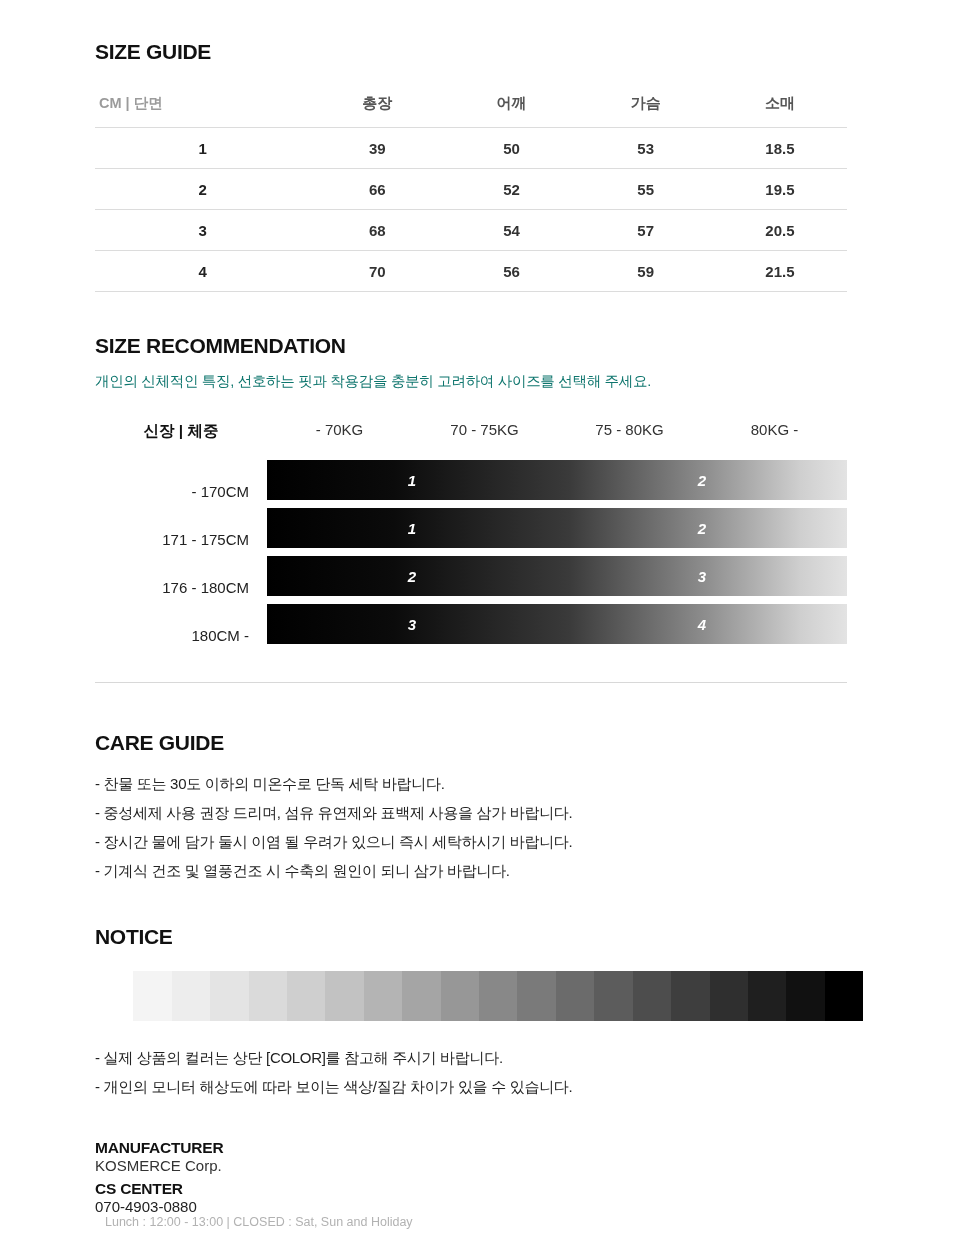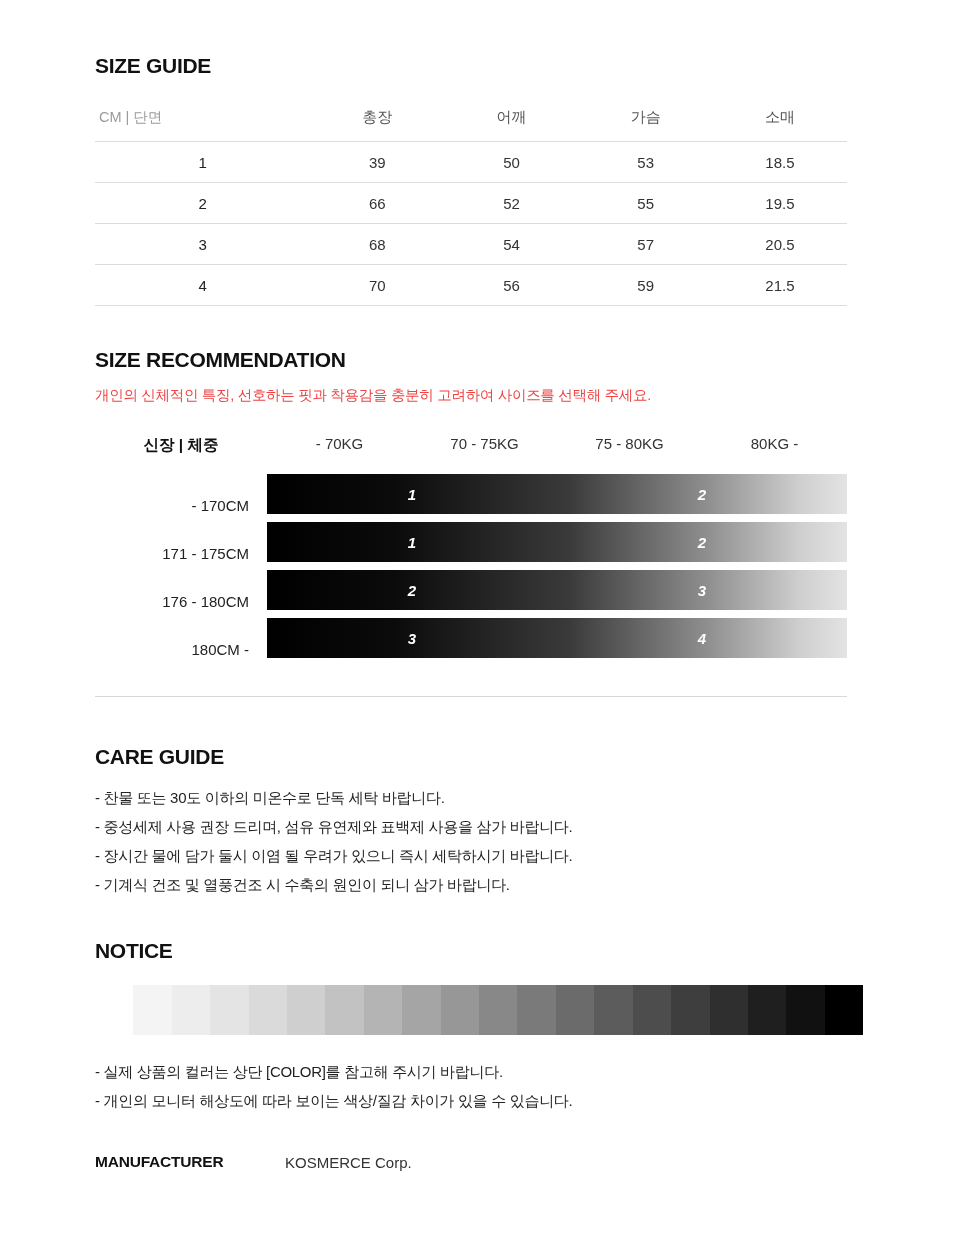--- a/index.html
+++ b/index.html
@@ -10,21 +10,21 @@
   }
   body {
     width: 960px;
     height: 1255px;
     font-family: "Liberation Sans", sans-serif;
     color: #1a1a1a;
     position: relative;
     overflow: hidden;
   }
   .page {
-    padding: 54px 95px 0 95px;
+    padding: 40px 95px 0 95px;
   }
 
   
   .section-title {
     font-size: 21px;
     font-weight: bold;
     letter-spacing: -0.3px;
     color: #111111;
     margin: 0;
   }
@@ -33,21 +33,21 @@
   #size-guide-title { margin-bottom: 18px; }
 
   table.size-table {
     width: 752px;
     border-collapse: collapse;
     table-layout: fixed;
   }
   table.size-table th,
   table.size-table td {
     font-size: 15px;
-    font-weight: normal;
+    font-weight: bold;
     text-align: center;
     padding: 12px 0 11px 0;
     color: #333333;
   }
   table.size-table thead th {
     color: #9b9b9b;
     font-size: 14.5px;
     padding-bottom: 14px;
   }
   table.size-table thead th.head-label {
@@ -68,21 +68,21 @@
     text-align: center;
     color: #222;
   }
   col.c-label { width: 215px; }
   col.c-val { width: 134px; }
 
   
   #size-reco-title { margin-top: 42px; margin-bottom: 14px; }
   .reco-sub {
     font-size: 14.5px;
-    color: #ef4444;
+    color: #0f766e;
     margin: 0 0 30px 0;
     letter-spacing: -0.3px;
   }
   .reco-grid {
     width: 752px;
   }
   .reco-head {
     display: flex;
     align-items: flex-start;
     margin-bottom: 18px;
@@ -159,22 +159,23 @@
     margin: 0 0 10px 0;
     letter-spacing: -0.3px;
   }
 
   
   .footer {
     margin-top: 42px;
   }
   .foot-row {
     display: flex;
-    align-items: flex-end;
+    align-items: flex-start;
     margin-bottom: 6px;
+    flex-direction: column;
   }
   .foot-key {
     width: 190px;
     font-size: 15.5px;
     font-weight: bold;
     color: #111;
     letter-spacing: -0.2px;
   }
   .foot-val {
     font-size: 15px;
@@ -320,15 +321,20 @@
       <div class="sw" style="background: rgb(0, 0, 0);"></div>
     </div>
   <p class="notice-line">- 실제 상품의 컬러는 상단 [COLOR]를 참고해 주시기 바랍니다.</p>
   <p class="notice-line">- 개인의 모니터 해상도에 따라 보이는 색상/질감 차이가 있을 수 있습니다.</p>
 
   <div class="footer">
     <div class="foot-row">
       <div class="foot-key">MANUFACTURER</div>
       <div class="foot-val">KOSMERCE Corp.</div>
     </div>
+    <div class="foot-row">
+      <div class="foot-key">CS CENTER</div>
+      <div class="foot-val strong">070-4903-0880</div>
+      <div class="foot-note">Lunch : 12:00 - 13:00  |  CLOSED : Sat, Sun and Holiday</div>
+    </div>
   </div>
 
 </div>
 
 </body></html>

